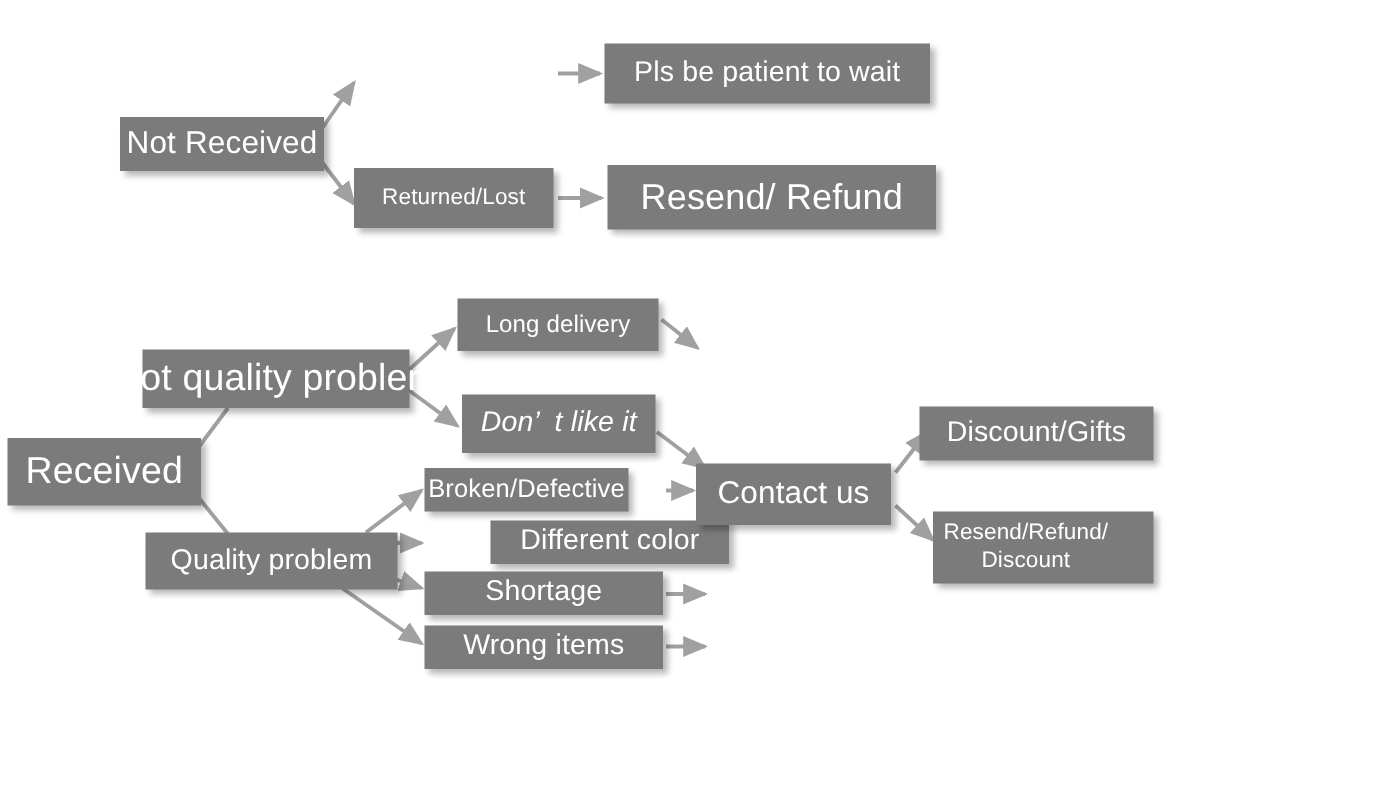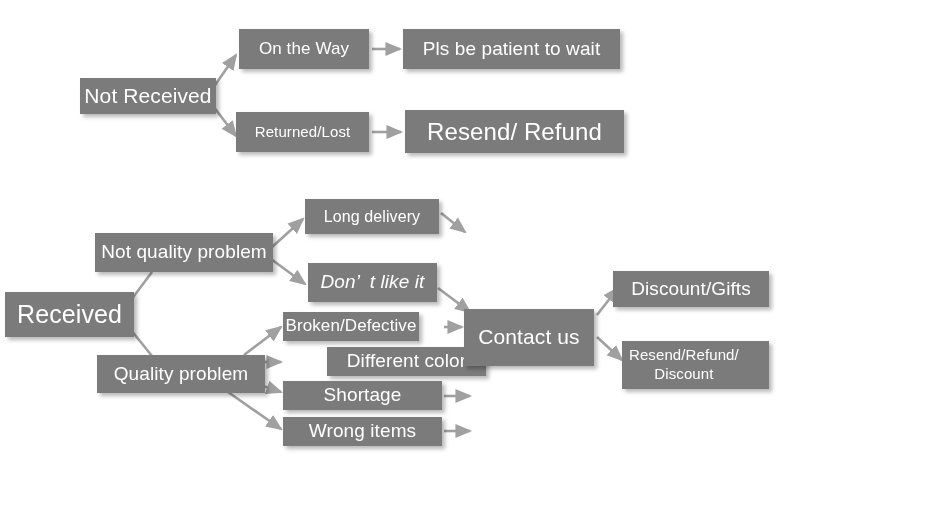--- a/index.html
+++ b/index.html
@@ -51,31 +51,31 @@
 
   
   .n-not-received   { left: 80px;  top: 78px;  width: 136px; height: 36px; font-size: 21px; }
   .n-on-the-way     { left: 239px; top: 29px;  width: 130px; height: 40px; font-size: 17px; }
   .n-pls-wait       { left: 403px; top: 29px;  width: 217px; height: 40px; font-size: 19px; }
   .n-returned-lost  { left: 236px; top: 112px; width: 133px; height: 40px; font-size: 15px; }
   .n-resend-refund  { left: 405px; top: 110px; width: 219px; height: 43px; font-size: 24px; }
 
   
   .n-received       { left: 5px;   top: 292px; width: 129px; height: 45px; font-size: 25px; }
-  .n-not-quality    { left: 95px;  top: 233px; width: 178px; height: 39px; font-size: 19px; }
+  .n-not-quality    { left: 95px;  top: 233px; width: 178px; height: 39px; font-size: 25px; }
   .n-quality        { left: 97px;  top: 355px; width: 168px; height: 38px; font-size: 19px; }
 
   .n-long-delivery  { left: 305px; top: 199px; width: 134px; height: 35px; font-size: 16px; }
   .n-dont-like      { left: 308px; top: 263px; width: 129px; height: 39px; font-size: 19px; font-style: italic; }
   .n-broken         { left: 283px; top: 312px; width: 136px; height: 29px; font-size: 17px; }
   .n-diff-color     { left: 283px; top: 347px; width: 159px; height: 29px; font-size: 19px; margin-left: 44px; }
   .n-shortage       { left: 283px; top: 381px; width: 159px; height: 29px; font-size: 19px; }
   .n-wrong-items    { left: 283px; top: 417px; width: 159px; height: 29px; font-size: 19px; }
 
-  .n-contact-us     { left: 464px; top: 309px; width: 130px; height: 57px; font-size: 21px; }
+  .n-contact-us     { left: 464px; top: 309px; width: 130px; height: 41px; font-size: 21px; }
   .n-discount-gifts { left: 613px; top: 271px; width: 156px; height: 36px; font-size: 19px; }
   .n-resend-disc    { left: 622px; top: 341px; width: 147px; height: 48px; font-size: 15px; line-height: 1.25; }
 </style>
 </head>
 <body>
 
 <div id="canvas">
 
   <svg id="edges" viewBox="0 0 926 523" width="926" height="523" xmlns="http://www.w3.org/2000/svg">
     <defs>
@@ -122,21 +122,20 @@
       <line x1="444" y1="431" x2="470" y2="431" marker-end="url(#ah)"></line>
 
       <line x1="597" y1="315" x2="618" y2="288" marker-end="url(#ah)"></line>
 
       <line x1="597" y1="337" x2="622" y2="360" marker-end="url(#ah)"></line>
     </g>
   </svg>
 
   <div class="node n-not-received">Not Received</div>
 
-  <div class="node n-on-the-way">On the Way</div>
 
   <div class="node n-pls-wait">Pls be patient to wait</div>
 
   <div class="node n-returned-lost">Returned/Lost</div>
 
   <div class="node n-resend-refund">Resend/ Refund</div>
 
   <div class="node n-received">Received</div>
 
   <div class="node n-not-quality">Not quality problem</div>

